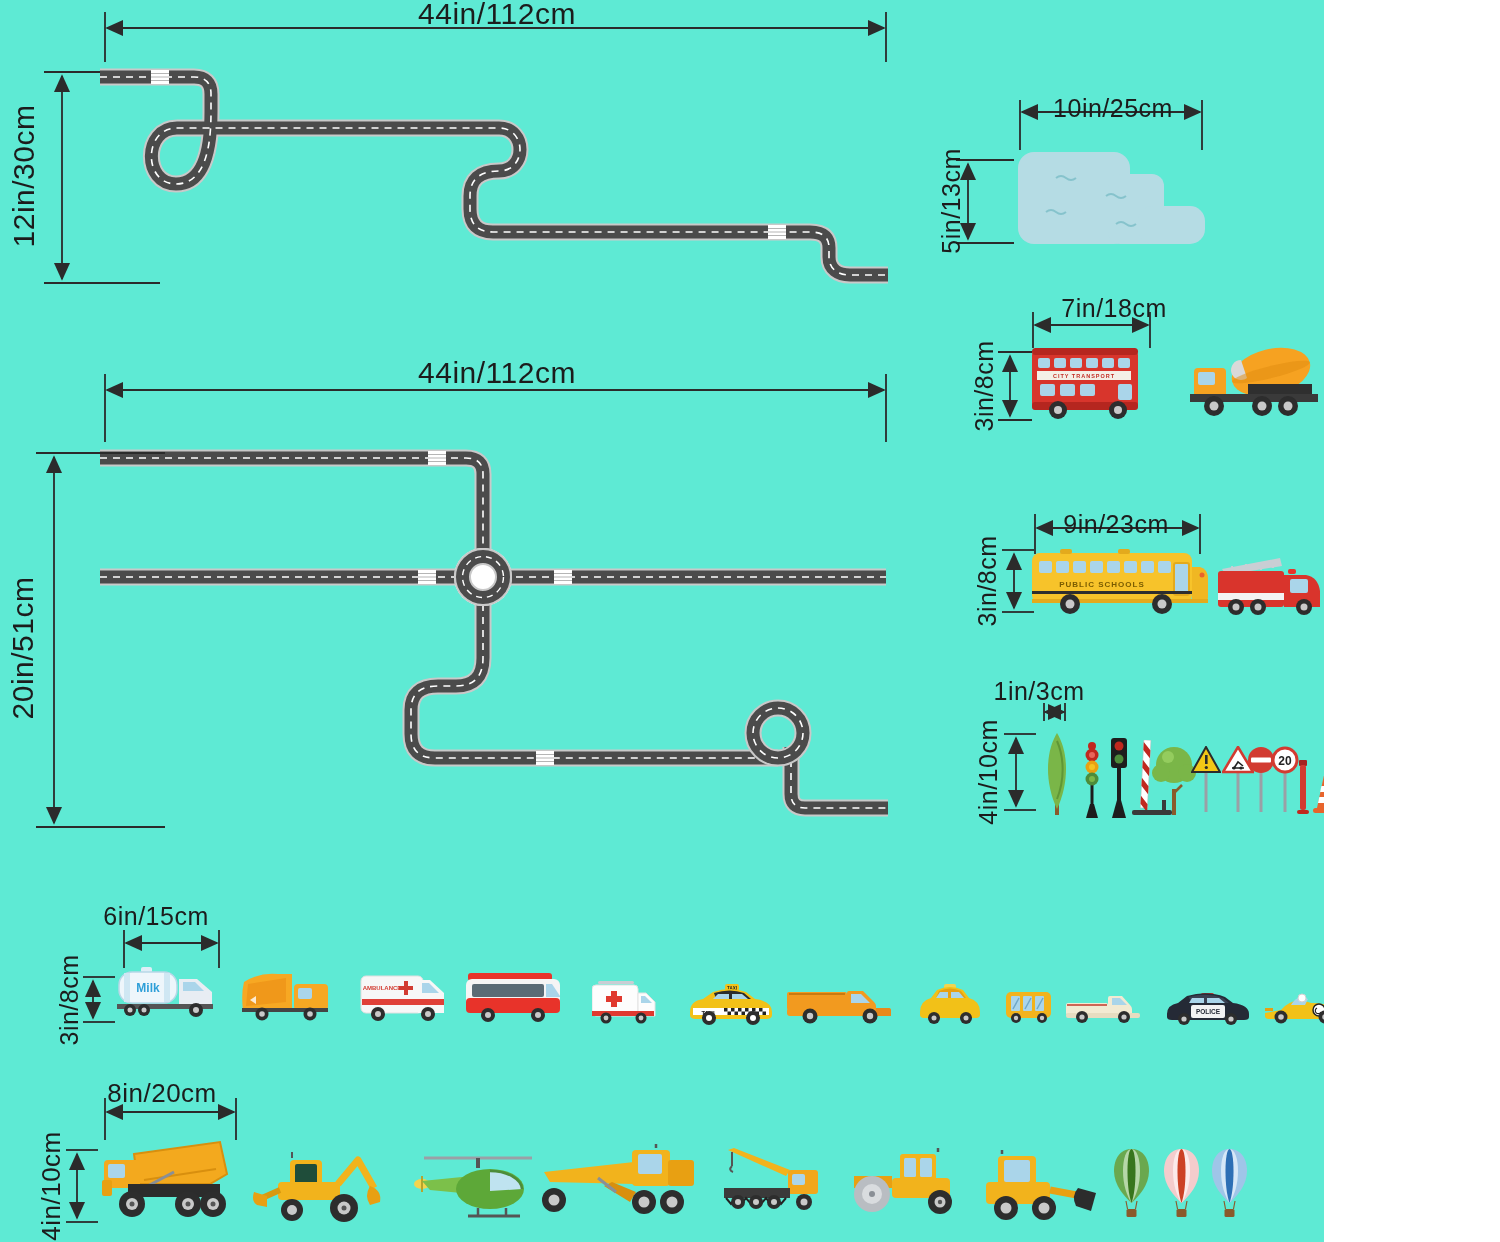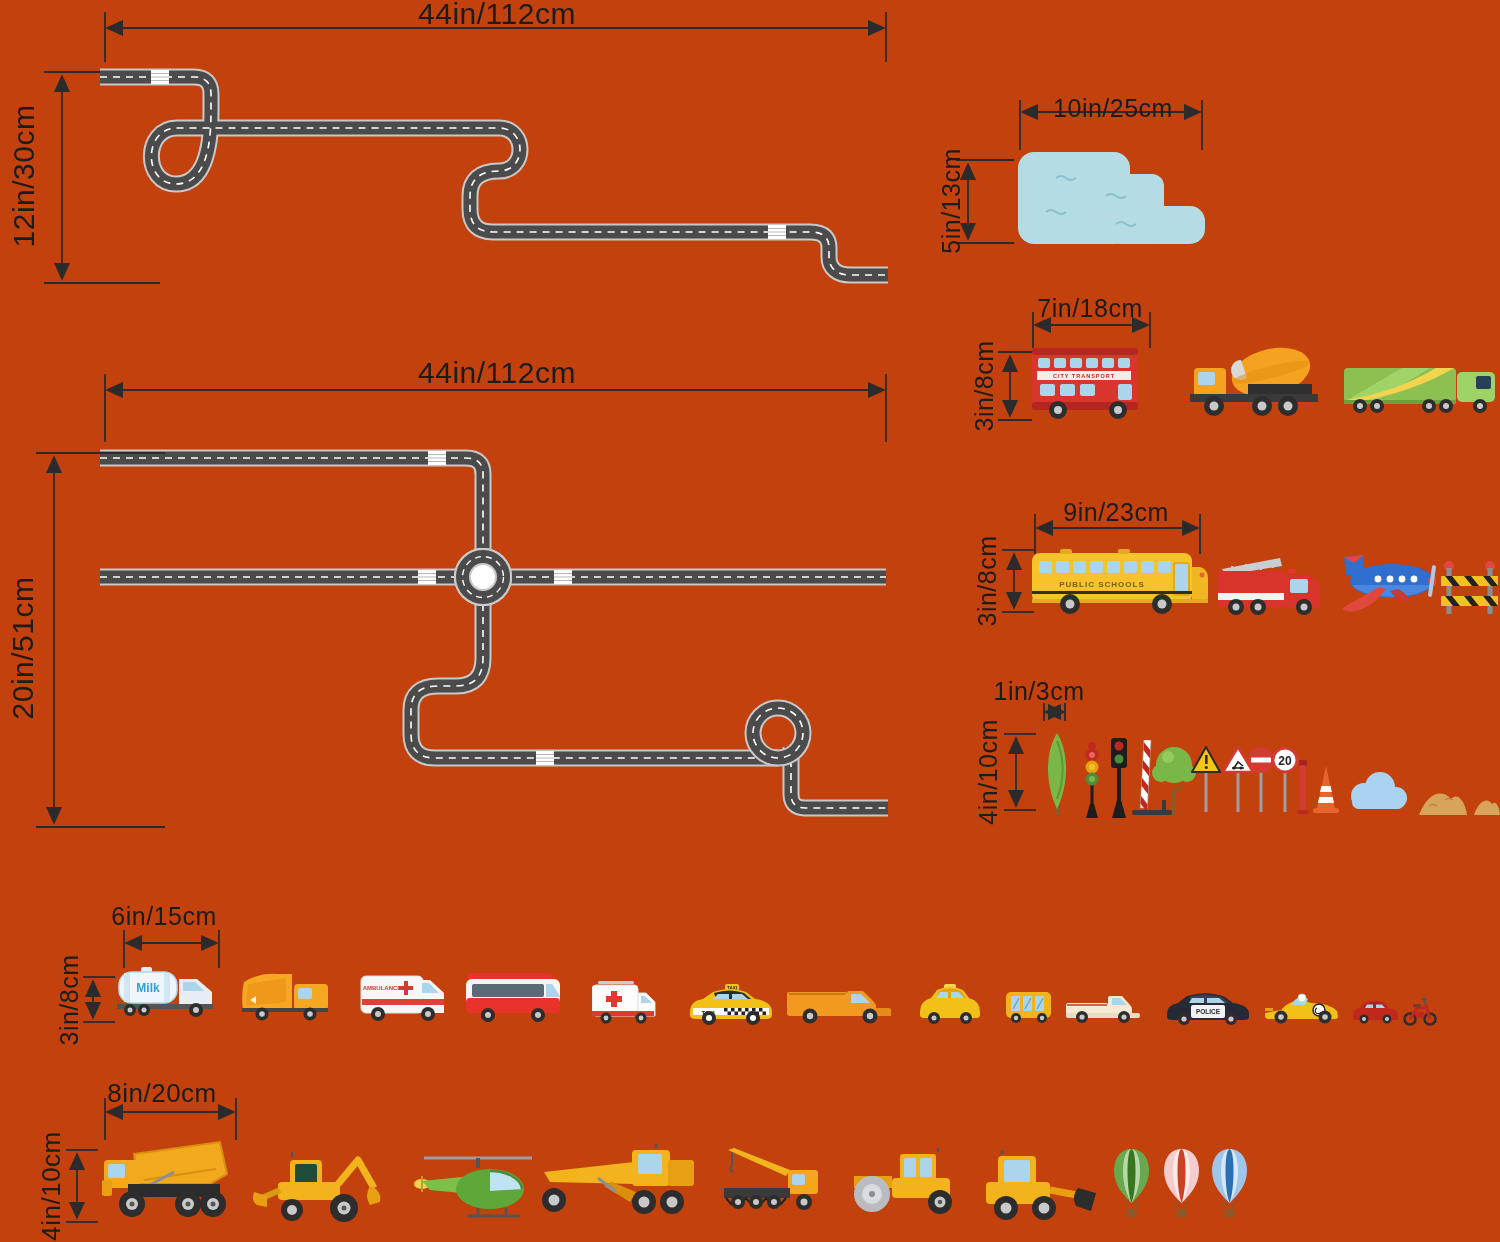--- a/index.html
+++ b/index.html
@@ -1,16 +1,16 @@
 <!DOCTYPE html>
 <html><head>
 <meta charset="utf-8">
 <style>
 html,body{margin:0;padding:0;background:#fff;}
-#canvas{position:relative;width:1500px;height:1242px;background:#c2410c;overflow:hidden;
+#canvas{position:relative;width:1324px;height:1242px;background:#5eead4;overflow:hidden;
   font-family:"Liberation Sans",sans-serif;}
 #bg{position:absolute;left:0;top:0;}
 .item{position:absolute;}
 .dim{position:absolute;font-size:25px;color:#1c1c1c;white-space:nowrap;
   transform:translate(-50%,-50%);letter-spacing:0.5px;}
 .dim.big{font-size:30px;}
 .dim.med{font-size:26px;}
 .dim.vert{transform:translate(-50%,-50%) rotate(-90deg);}
 .tyre{fill:#2d2d2d;} .hub{fill:#c9c9c9;} .hub2{fill:#555;} .win{fill:#aad5ea;}
 text{font-family:"Liberation Sans",sans-serif;}
@@ -151,27 +151,27 @@
         <line x1="66" y1="1222" x2="98" y2="1222"></line>
   </g>
 </svg>
 
 <div class="dim big" style="left:497px;top:14px">44in/112cm</div>
 <div class="dim big vert" style="left:24px;top:176px">12in/30cm</div>
 <div class="dim big" style="left:497px;top:373px">44in/112cm</div>
 <div class="dim big vert" style="left:23px;top:648px">20in/51cm</div>
 <div class="dim" style="left:1113px;top:108px">10in/25cm</div>
 <div class="dim vert" style="left:951px;top:201px">5in/13cm</div>
-<div class="dim" style="left:1090px;top:308px">7in/18cm</div>
+<div class="dim" style="left:1114px;top:308px">7in/18cm</div>
 <div class="dim vert" style="left:984px;top:386px">3in/8cm</div>
-<div class="dim" style="left:1116px;top:512px">9in/23cm</div>
+<div class="dim" style="left:1116px;top:524px">9in/23cm</div>
 <div class="dim vert" style="left:987px;top:581px">3in/8cm</div>
 <div class="dim" style="left:1039px;top:691px">1in/3cm</div>
 <div class="dim vert" style="left:988px;top:772px">4in/10cm</div>
-<div class="dim" style="left:164px;top:916px">6in/15cm</div>
+<div class="dim" style="left:156px;top:916px">6in/15cm</div>
 <div class="dim vert" style="left:69px;top:1000px">3in/8cm</div>
 <div class="dim med" style="left:162px;top:1093px">8in/20cm</div>
 <div class="dim med vert" style="left:51px;top:1186px">4in/10cm</div>
 
 <svg class="item" style="left:1018px;top:152px" width="187" height="92" viewBox="0 0 187 92">
   <rect x="0" y="0" width="112" height="92" rx="16" fill="#b5dce4"></rect>
   <rect x="90" y="22" width="56" height="70" rx="12" fill="#b5dce4"></rect>
   <rect x="120" y="54" width="67" height="38" rx="15" fill="#b5dce4"></rect>
   <g stroke="#86c3cc" stroke-width="2" fill="none">
     <path d="M38,26 q5,-4 10,0 q5,4 10,0"></path>

